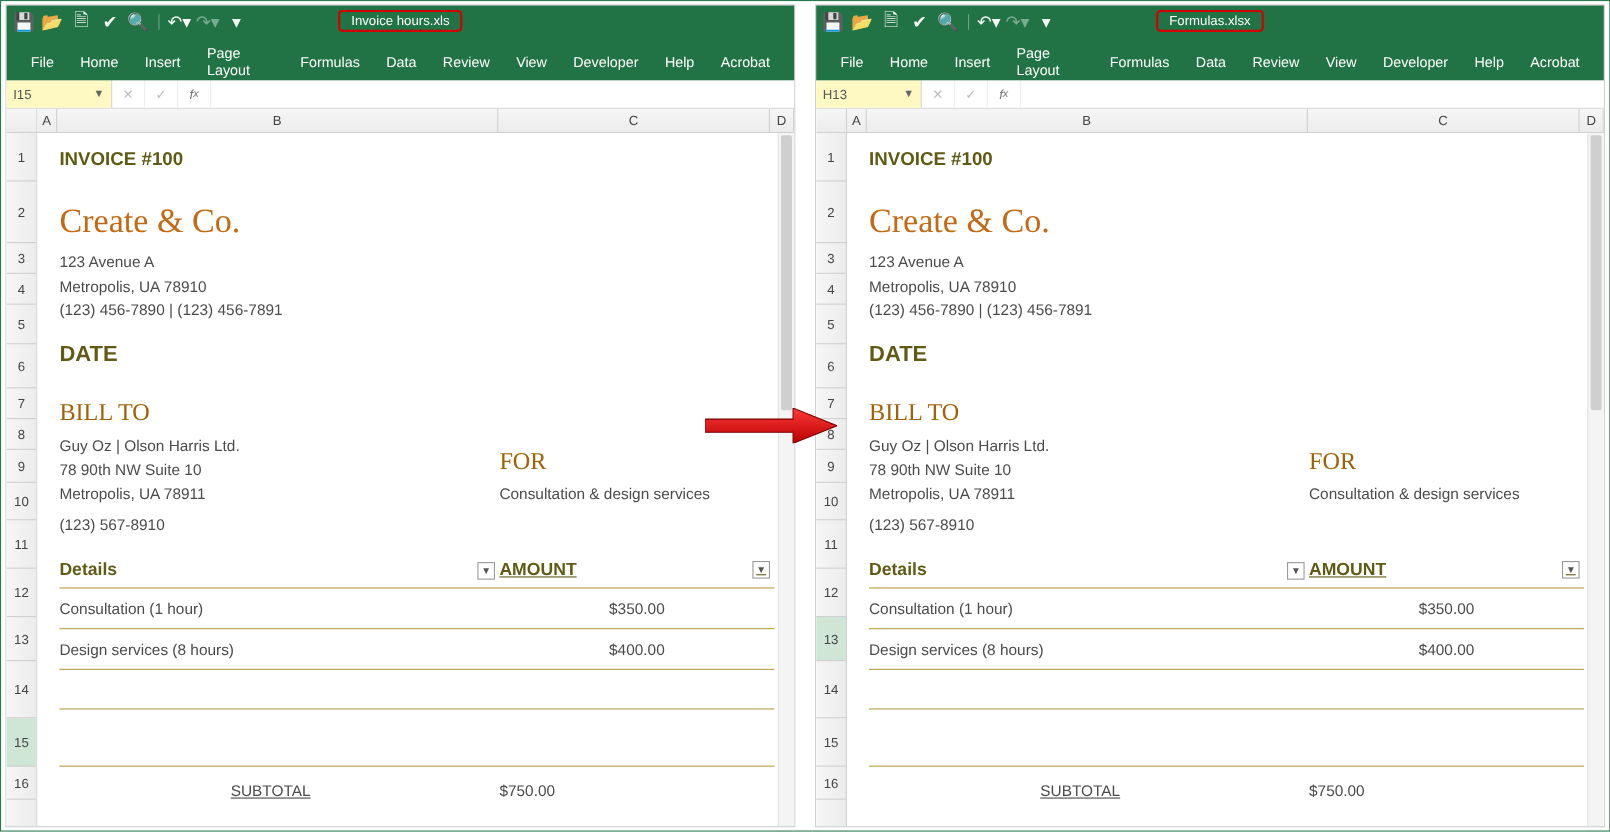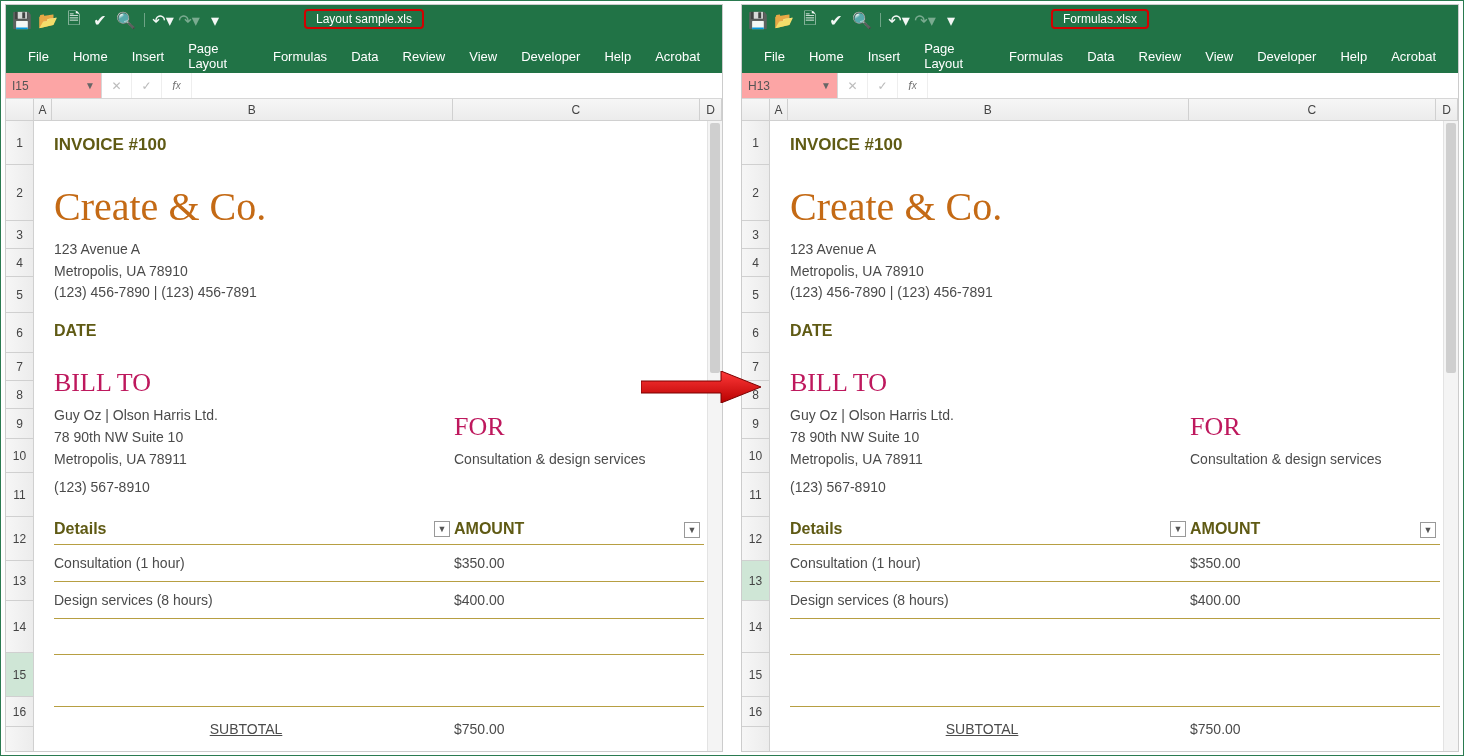--- a/index.html
+++ b/index.html
@@ -81,21 +81,21 @@
     background: #fff;
     font-size: 12px;
     color: #555;
   }
   .namebox {
     width: 96px;
     border-right: 1px solid #d7d7d7;
     padding: 0 6px;
     height: 100%;
     display: flex; align-items:center; justify-content: space-between;
-    background: #fca5a5;
+    background: #fef9c3;
   }
   .namebox .dd { font-size: 10px; color: #666; }
   .fx-cancel, .fx-confirm, .fx-label {
     width: 30px; text-align:center; color:#bbb;
     border-right: 1px solid #eee;
     height:100%; display:flex; align-items:center; justify-content:center;
   }
   .fx-label { color:#777; font-style: italic; }
   .fx-input { flex:1; padding:0 6px; }
 
@@ -138,50 +138,50 @@
     position:absolute; top:22px; left:28px; right:0; bottom:0;
     background:#fff;
   }
   .doc {
     position:absolute; top:0; left:20px; right:18px;
     font-family: "Segoe UI", Arial, sans-serif;
   }
   .inv-no { color:#5f5a14; font-weight:700; font-size:17px; margin-top:14px;}
   .company {
     font-family: Georgia, "Times New Roman", serif;
-    color:#c46a15; font-size:40px; margin-top:28px;
+    color:#c46a15; font-size:31px; margin-top:28px;
   }
   .addr { color:#4b4b4b; font-size:14px; margin-top:8px; line-height:22px;}
   .phones { color:#4b4b4b; font-size:14px; margin-top:2px;}
-  .date-lbl { color:#5f5a14; font-weight:700; font-size:16px; margin-top:22px;}
+  .date-lbl { color:#5f5a14; font-weight:700; font-size:20px; margin-top:22px;}
   .two-col { display:flex; margin-top:28px; }
   .two-col .lcol { width:400px;}
   .two-col .rcol { flex:1;margin-top:44px;}
-  .sect-title { font-family: Georgia, serif; color:#be185d; font-size:26px; }
+  .sect-title { font-family: Georgia, serif; color:#a16207; font-size:22px; }
   .small { color:#4b4b4b; font-size:14px; line-height:22px; margin-top:6px;}
 
   .tbl-head {
     display:flex; margin-top:22px; align-items:center;
     color:#5f5a14; font-weight:700; font-size:16px;
     border-bottom: 1.5px solid #b79f42; padding-bottom:6px;
   }
   .tbl-head .c1 { width:400px; display:flex; align-items:center;}
-  .tbl-head .c2 { flex:1; display:flex; align-items:flex-end;}
+  .tbl-head .c2 { flex:1; display:flex; align-items:flex-start;text-decoration:underline;}
   .filter-btn {
     width:16px; height:16px; border:1px solid #999; margin-left:auto; margin-right:4px;
     display:flex; align-items:center; justify-content:center; font-size:9px; color:#555;
     background:#fff;
   }
   .tbl-row {
     display:flex; font-size:14px; color:#4b4b4b;
     border-bottom: 1px solid #b79f42;
     padding: 10px 0;
   }
   .tbl-row .c1 { width:400px;}
-  .tbl-row .c2 { flex:1;}
+  .tbl-row .c2 { flex:1;text-align:center;}
   .tbl-row.empty { height:36px; }
   .tbl-row.empty2 { height:52px; }
 
   .sub-row {
     display:flex; font-size:14px; color:#4b4b4b;
     padding: 14px 0 0 0;
   }
   .sub-row .c1 { width:400px; text-align:center; padding-right:16px;text-decoration:underline;}
   .sub-row .c2 { flex:1;}
 
@@ -221,21 +221,21 @@
       <span class="qicon">💾</span>
       <span class="qicon">📂</span>
       <span class="qicon">🗎</span>
       <span class="qicon">✔</span>
       <span class="qicon">🔍</span>
       <span class="sep"></span>
       <span class="qicon">↶▾</span>
       <span class="qicon" style="opacity:.4">↷▾</span>
       <span class="qicon">▾</span>
     </div>
-    <div class="title-box">Layout sample.xls</div>
+    <div class="title-box">Invoice hours.xls</div>
     <div class="menubar" id="menubar-left">
         <div class="mitem">File</div>
         <div class="mitem">Home</div>
         <div class="mitem">Insert</div>
         <div class="mitem">Page Layout</div>
         <div class="mitem">Formulas</div>
         <div class="mitem">Data</div>
         <div class="mitem">Review</div>
         <div class="mitem">View</div>
         <div class="mitem">Developer</div>

